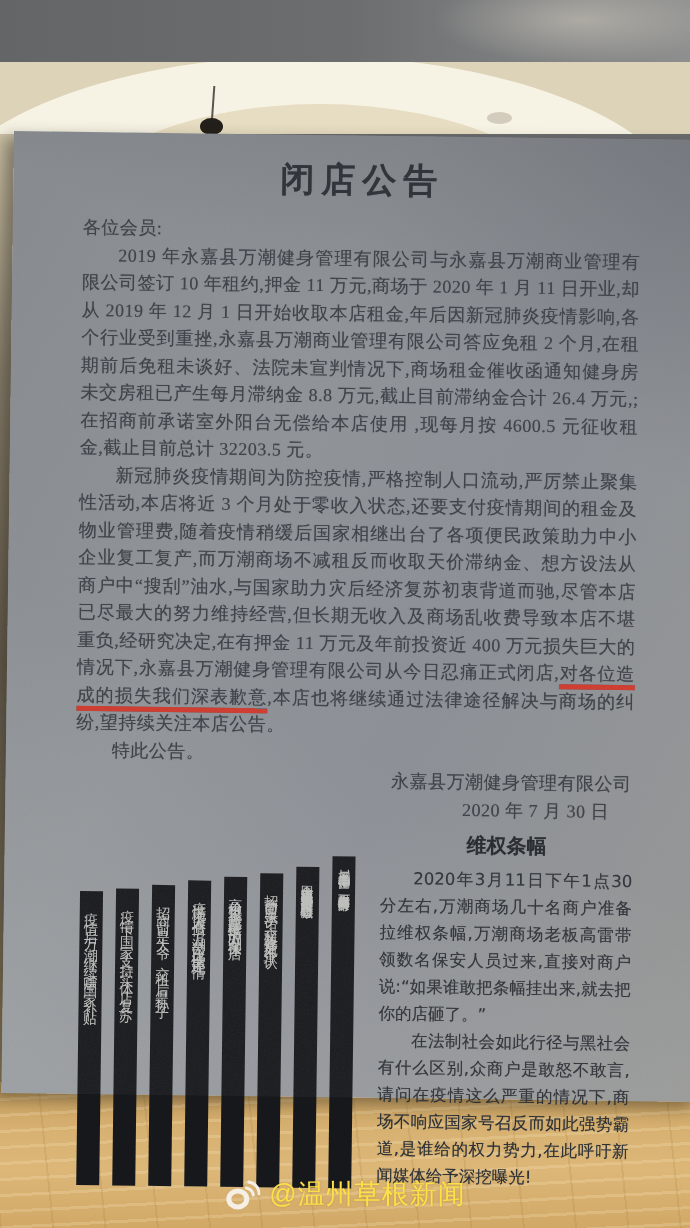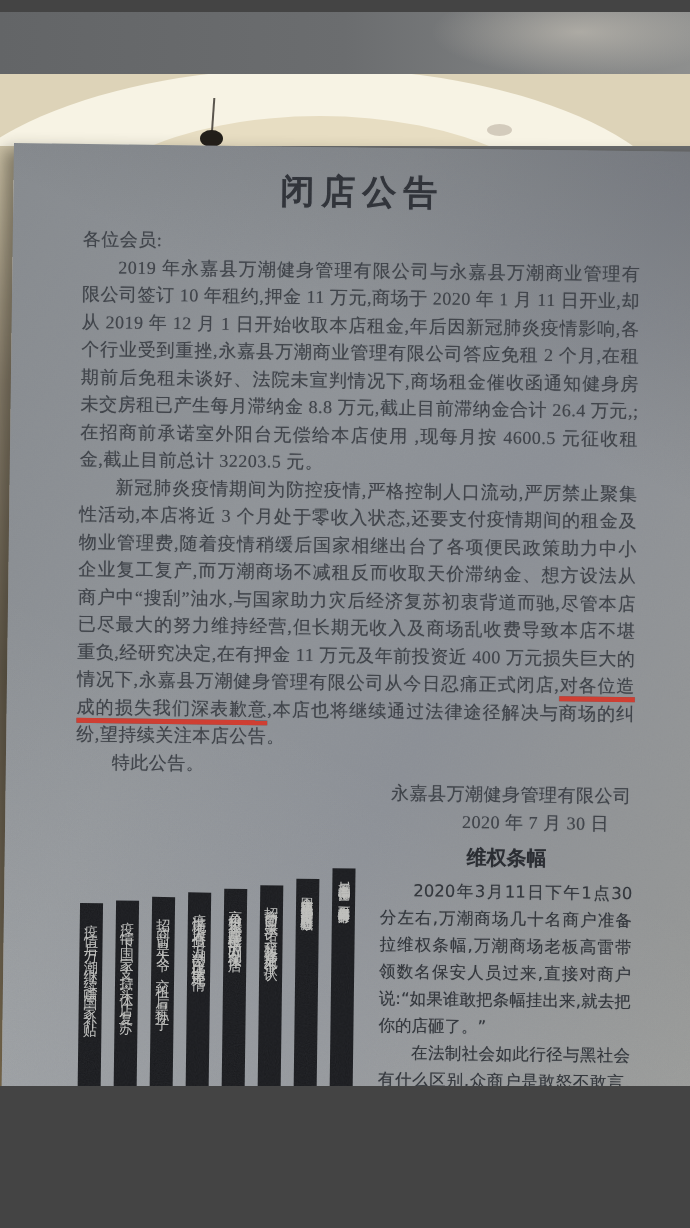--- a/index.html
+++ b/index.html
@@ -1,17 +1,17 @@
 <!DOCTYPE html>
 <html><head>
 <meta charset="utf-8">
 <style>
   html,body{margin:0;padding:0;background:#444;}
-  .stage{position:relative;width:690px;height:1074px;overflow:hidden;
-         background:#6a6c6e;font-family:"Liberation Sans",sans-serif;margin-top:12px;}
+  .stage{position:relative;width:690px;height:1228px;overflow:hidden;
+         background:#6a6c6e;font-family:"Liberation Sans",sans-serif;}
 
   
   .ceiling-dark{position:absolute;left:0;top:0;width:690px;height:62px;
     background:linear-gradient(90deg,#636567 0%,#6b6d6f 50%,#7c7e7f 75%,#8e8f8e 100%);}
   .ceiling-glow{position:absolute;right:-40px;top:-25px;width:300px;height:90px;
     background:radial-gradient(ellipse at center,rgba(208,202,190,.55),rgba(208,202,190,0) 70%);}
   .ceiling-cream{position:absolute;left:0;top:62px;width:690px;height:72px;
     background:#ddd3b8;overflow:hidden;}
   .arch-outer{position:absolute;left:-70px;top:-6px;width:760px;height:330px;
     border-radius:50%;background:#f7f3e4;}

